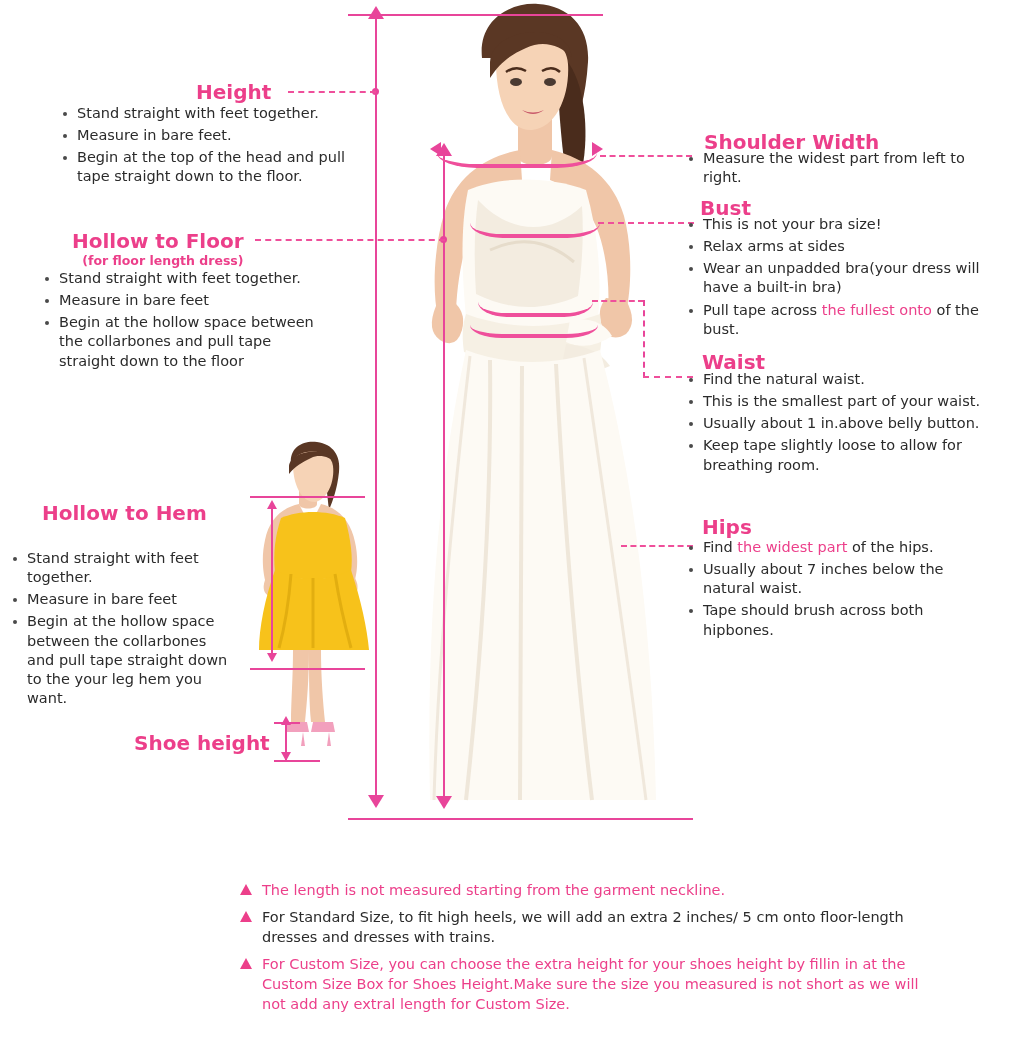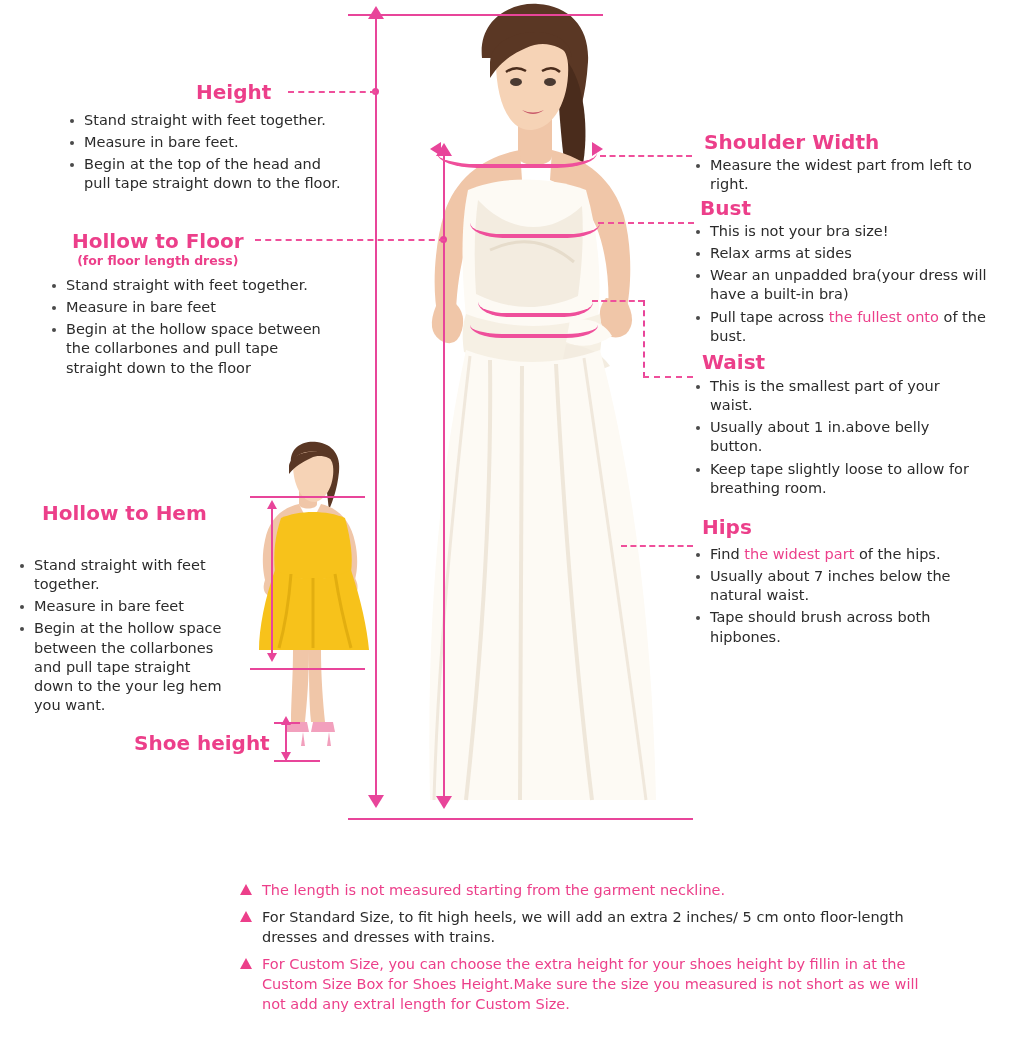--- a/index.html
+++ b/index.html
@@ -33,21 +33,21 @@
     font-weight: bold;
     color: #ec3f8a;
   }
   .bullets {
     position: absolute;
     font-size: 14.5px;
     color: #2b2b2b;
     line-height: 1.32;
   }
   .bullets ul {
-    margin: 7px;
+    margin: 0;
     padding: 0;
     list-style: none;
   }
   .bullets li {
     position: relative;
     padding-left: 15px;
     margin-bottom: 3px;
   }
   .bullets li::before {
     content: "";
@@ -270,21 +270,21 @@
   <div class="bullets" style="left:62px; top:104px; width:290px;">
     <ul>
       <li>Stand straight with feet together.</li>
       <li>Measure in bare feet.</li>
       <li>Begin at the top of the head and pull tape straight down to the floor.</li>
     </ul>
   </div>
 
   <div class="hdr" style="left:72px; top:229px;">
     <span>Hollow to Floor</span>
-    <span class="sub" style="text-align:center;">(for floor length dress)</span>
+    <span class="sub" style="text-align:right;">(for floor length dress)</span>
   </div>
   <div class="bullets" style="left:44px; top:269px; width:285px;">
     <ul>
       <li>Stand straight with feet together.</li>
       <li>Measure in bare feet</li>
       <li>Begin at the hollow space between the collarbones and pull tape straight down to the floor</li>
     </ul>
   </div>
 
   <div class="hdr" style="left:42px; top:501px;text-align:right;">Hollow to Hem</div>
@@ -313,20 +313,21 @@
       <li>Wear an unpadded bra(your dress will have a built-in bra)</li>
       <li>
         <span>Pull tape across </span><span class="pink-txt">the fullest onto</span><span> of the bust.</span>
       </li>
     </ul>
   </div>
 
   <div class="hdr" style="left:702px; top:350px;">Waist</div>
   <div class="bullets" style="left:688px; top:370px; width:300px;">
     <ul>
+      <li>Find the natural waist.</li>
       <li>This is the smallest part of your waist.</li>
       <li>Usually about 1 in.above belly button.</li>
       <li>Keep tape slightly loose to allow for breathing room.</li>
     </ul>
   </div>
 
   <div class="hdr" style="left:702px; top:515px;">Hips</div>
   <div class="bullets" style="left:688px; top:538px; width:310px;">
     <ul>
       <li>

